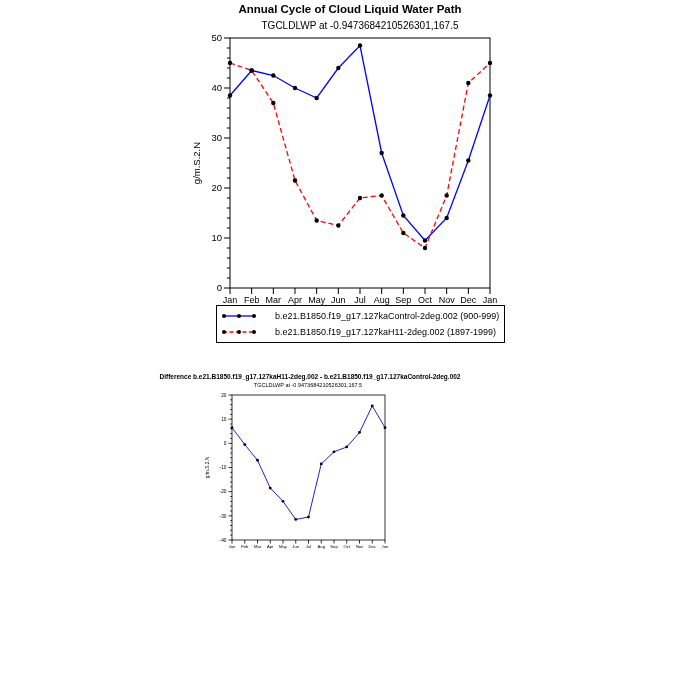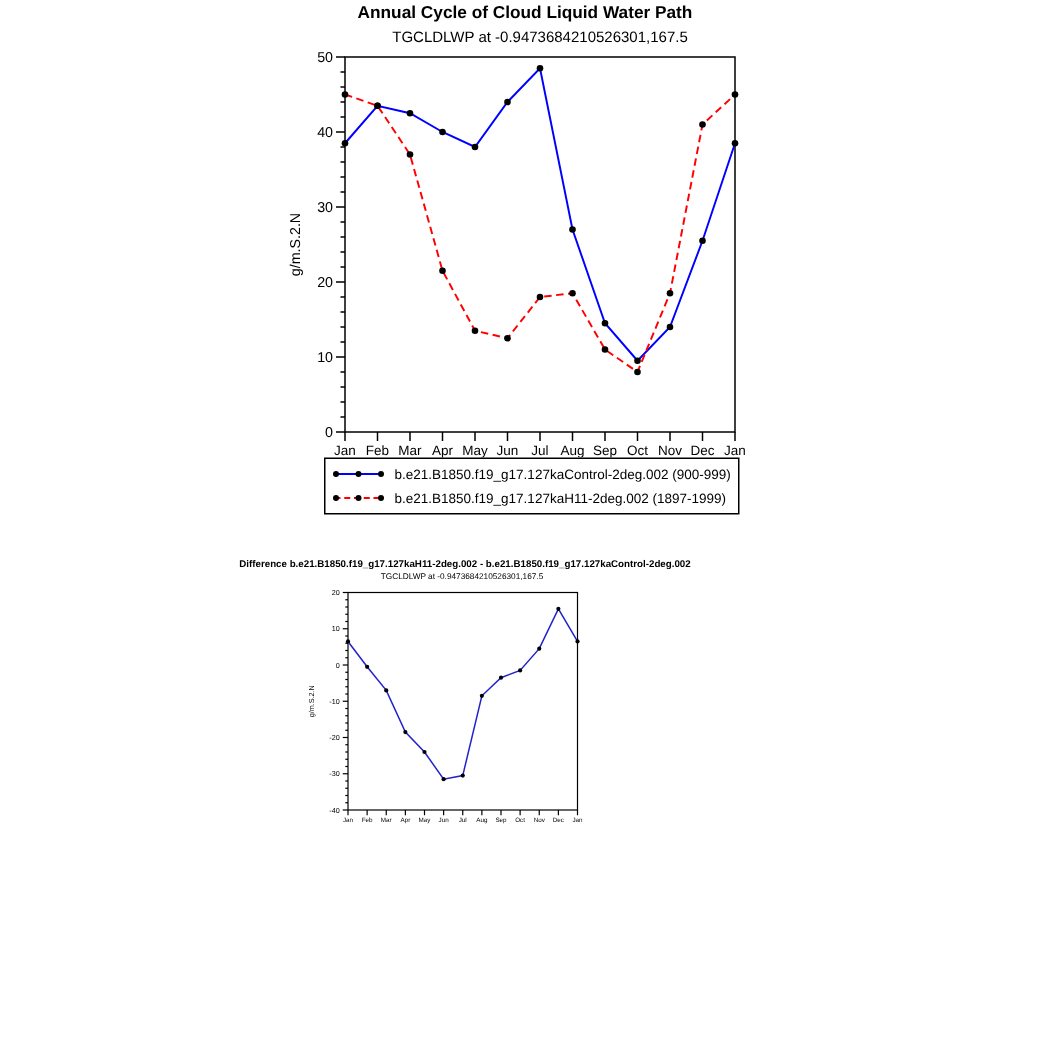--- a/index.html
+++ b/index.html
@@ -9,21 +9,21 @@
   .abs{position:absolute;}
   .main-title{left:190px;top:3px;width:320px;font-size:11.5px;font-weight:bold;text-align:center;white-space:nowrap;}
   .main-subtitle{left:200px;top:20px;width:320px;font-size:10px;text-align:center;white-space:nowrap;}
   .diff-title{left:110px;top:373px;width:400px;font-size:6.5px;font-weight:bold;text-align:center;white-space:nowrap;}
   .diff-subtitle{left:200px;top:382px;width:216px;font-size:5.5px;text-align:center;white-space:nowrap;}
   svg{position:absolute;overflow:visible;}
   svg text{font-family:"Liberation Sans",sans-serif;fill:#000;}
   #svg-top{left:180px;top:30px;}
   #svg-bottom{left:195px;top:386px;}
   .legend{position:absolute;left:216px;top:305px;border:1px solid #000;padding:2px 5px;background:#fff;}
-  .legend-row{display:flex;align-items:center;height:16px;gap:7px;}
+  .legend-row{display:flex;align-items:center;height:16px;gap:19px;}
   .legend-label{font-size:9px;white-space:nowrap;}
   .key{position:static;width:34px;height:12px;flex:0 0 auto;}
 </style>
 </head>
 <body>
 
 <div class="page">
 
   <section>
     <div class="abs main-title">Annual Cycle of Cloud Liquid Water Path</div>

